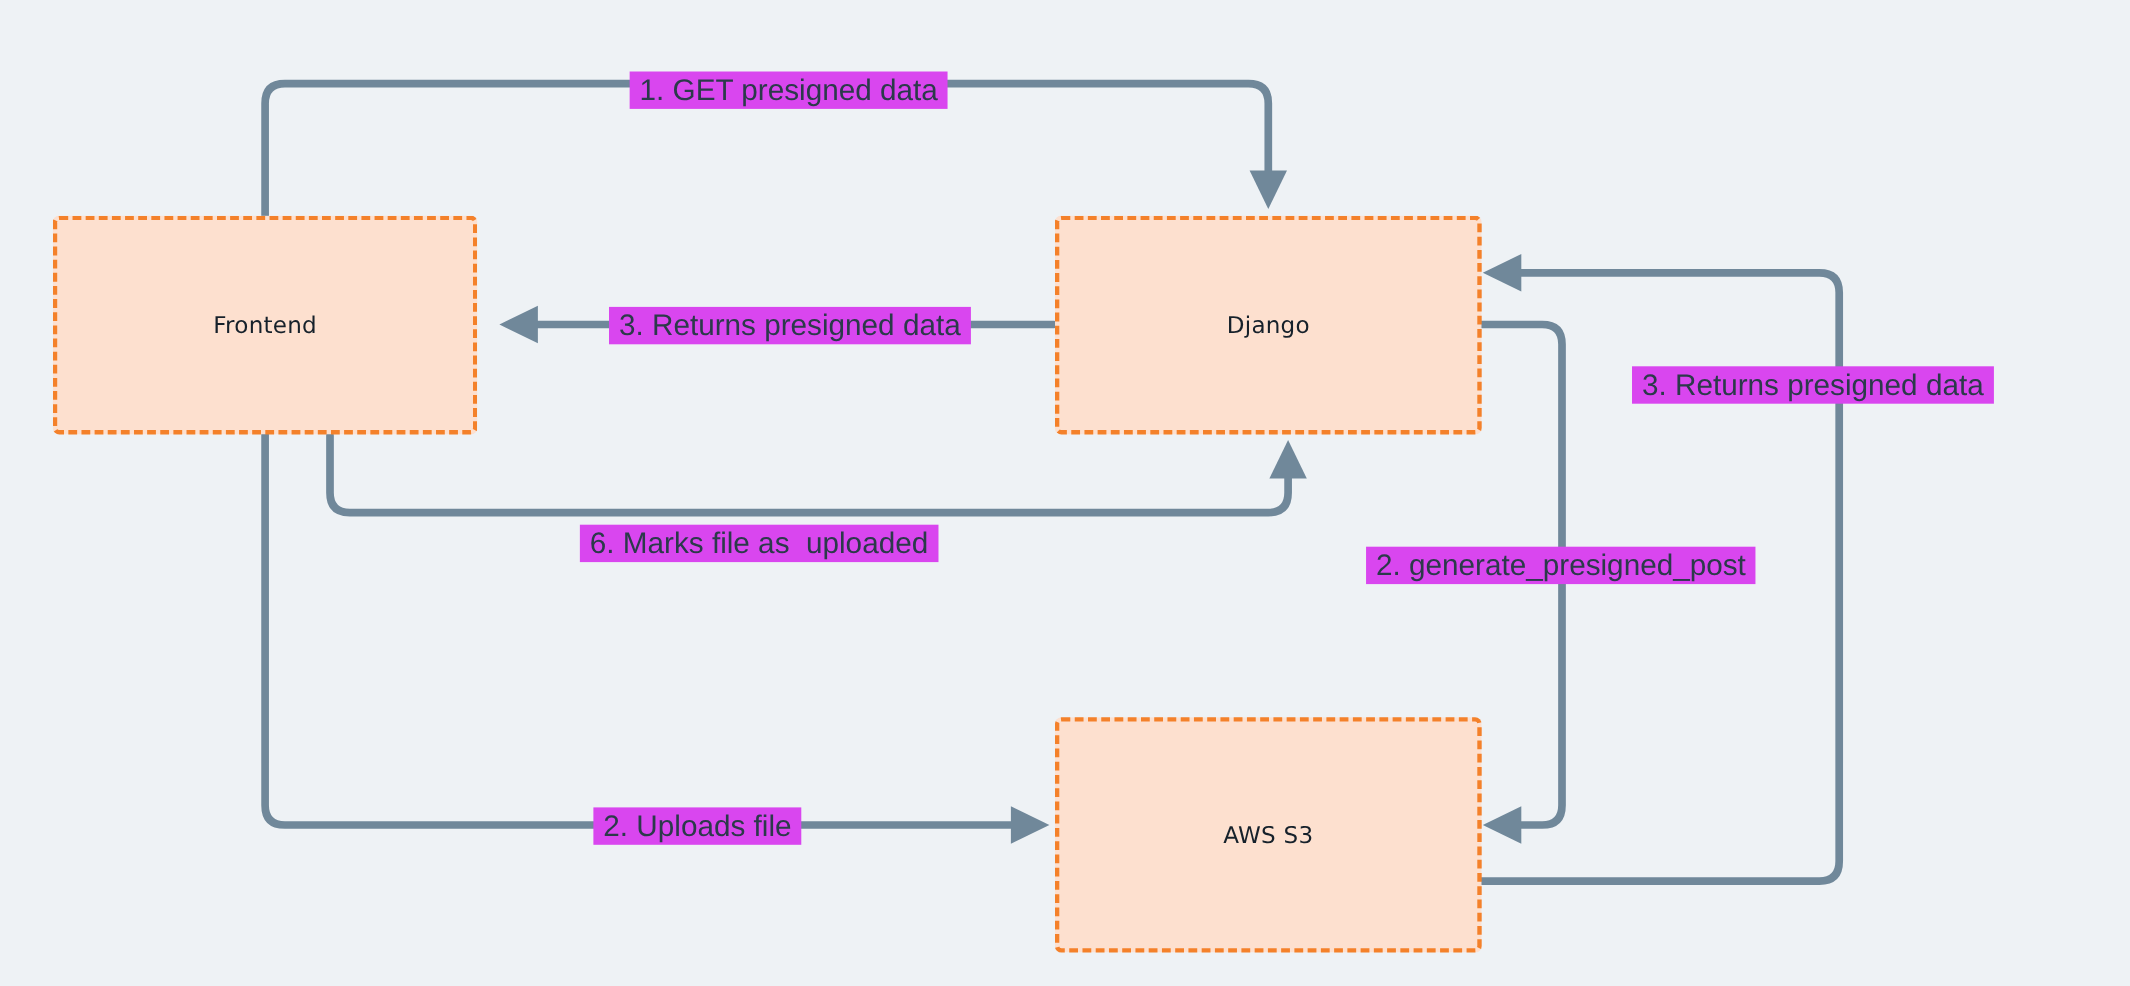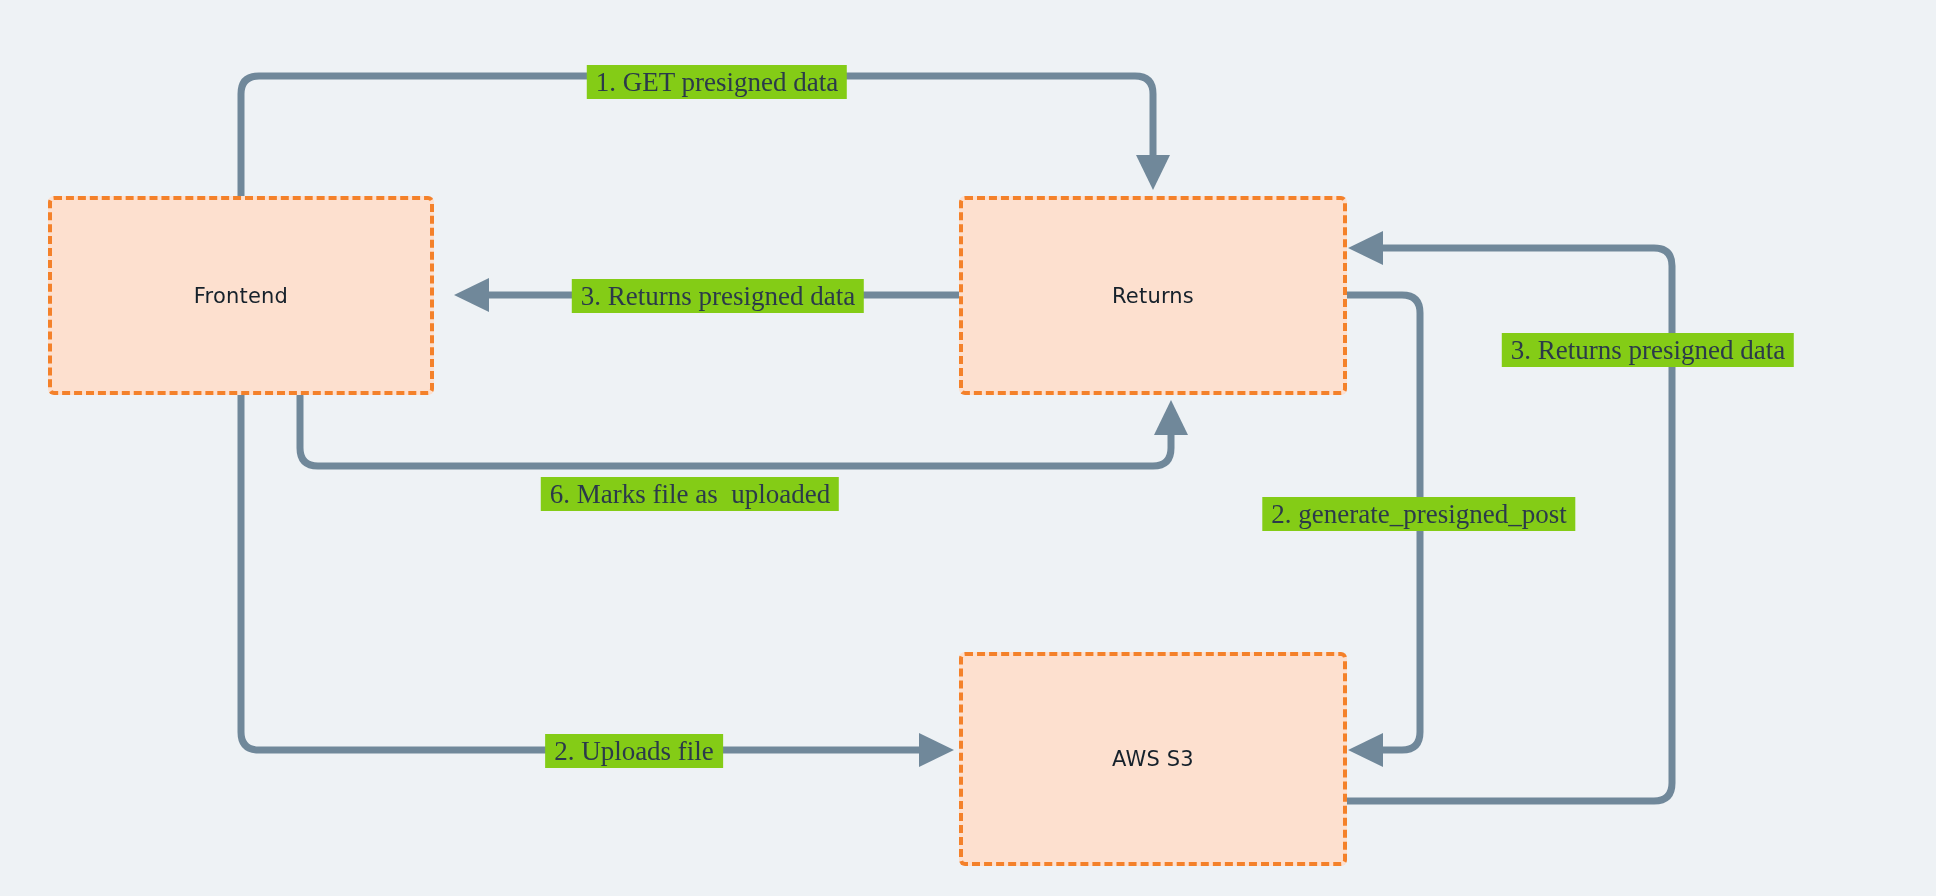--- a/index.html
+++ b/index.html
@@ -50,22 +50,22 @@
     font-size: 21px;
     color: #16212b;
     font-family: "DejaVu Sans", sans-serif;
     letter-spacing: 0.2px;
     white-space: pre;
   }
   .edge-label {
     position: absolute;
     font-size: 27px;
     color: #2b3a4a;
-    font-family: Liberation Serif, serif;
-    background: #84cc16;
+    font-family: Liberation Sans, sans-serif;
+    background: #d946ef;
     padding: 0 9px;
     white-space: pre;
     line-height: 34px;
     transform: translate(-50%, -50%);
   }
 </style>
 </head>
 <body>
 
 <div id="diagram-root">
@@ -101,21 +101,21 @@
       <path class="edge-path" d="M 300,396 L 300,448 Q 300,466 318,466 L 1153,466 Q 1171,466 1171,448 L 1171,427"></path>
       <polygon class="edge-arrow" points="1171,400 1154,435 1188,435"></polygon>
     </g>
   </svg>
 
   <div class="node-box" style="left:48px; top:196px; width:386px; height:199px;">
     <span class="node-label">Frontend</span>
   </div>
 
   <div class="node-box" style="left:959px; top:196px; width:388px; height:199px;">
-    <span class="node-label">Returns</span>
+    <span class="node-label">Django</span>
   </div>
 
   <div class="node-box" style="left:959px; top:652px; width:388px; height:214px;">
     <span class="node-label">AWS S3</span>
   </div>
 
   <div class="edge-label" style="left:717px; top:82px;">1. GET presigned data</div>
 
   <div class="edge-label" style="left:1419px; top:514px;">2. generate_presigned_post</div>
 

